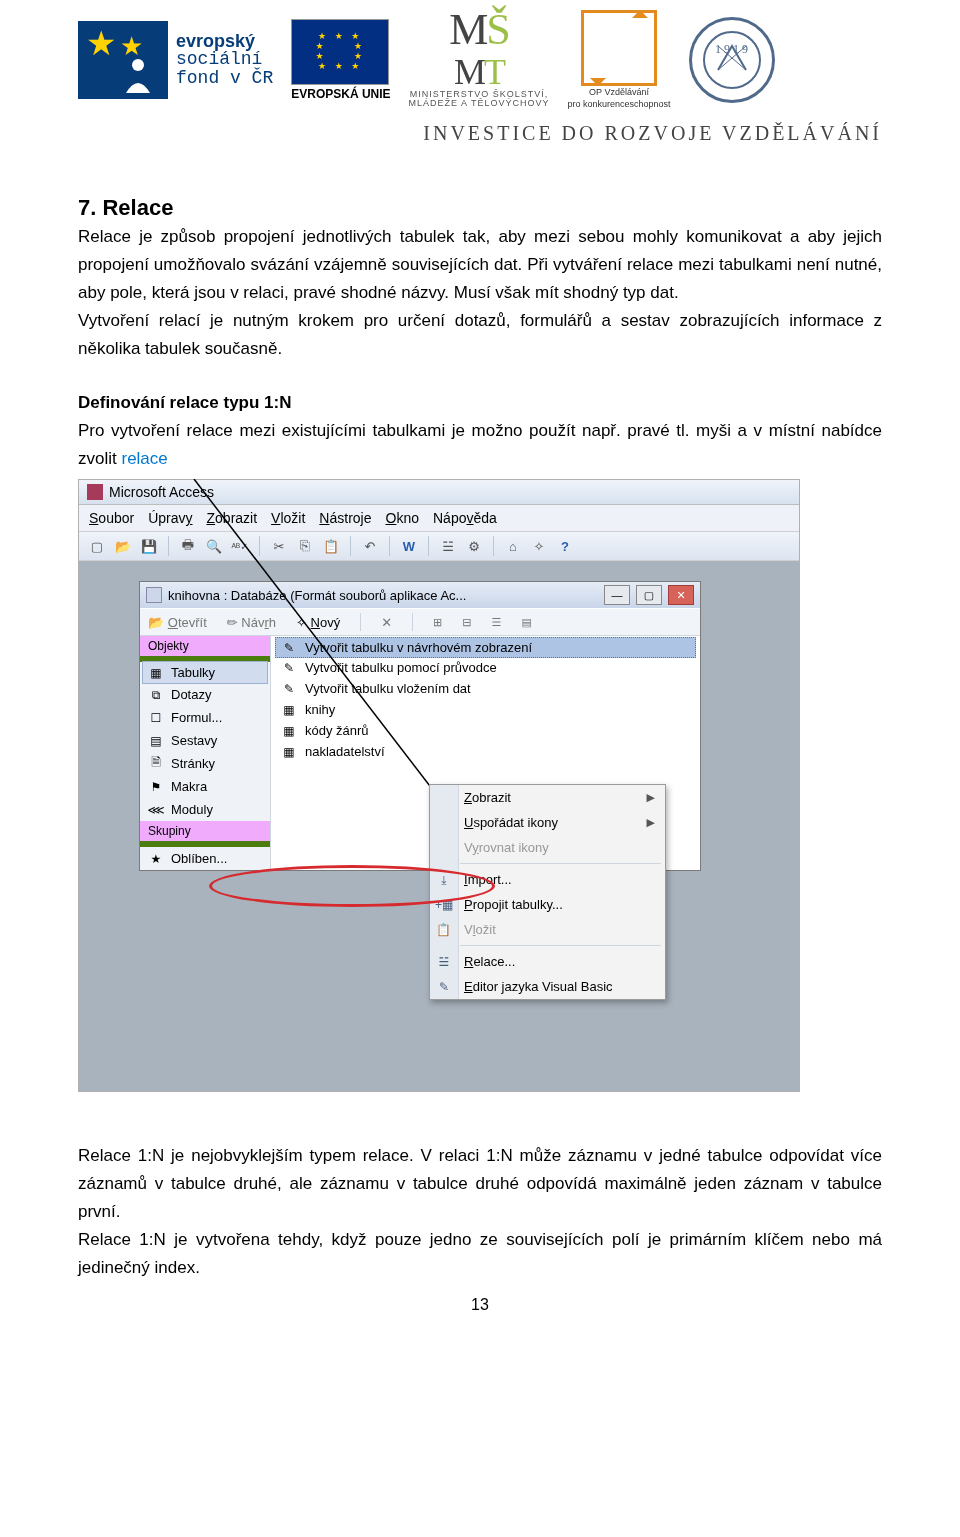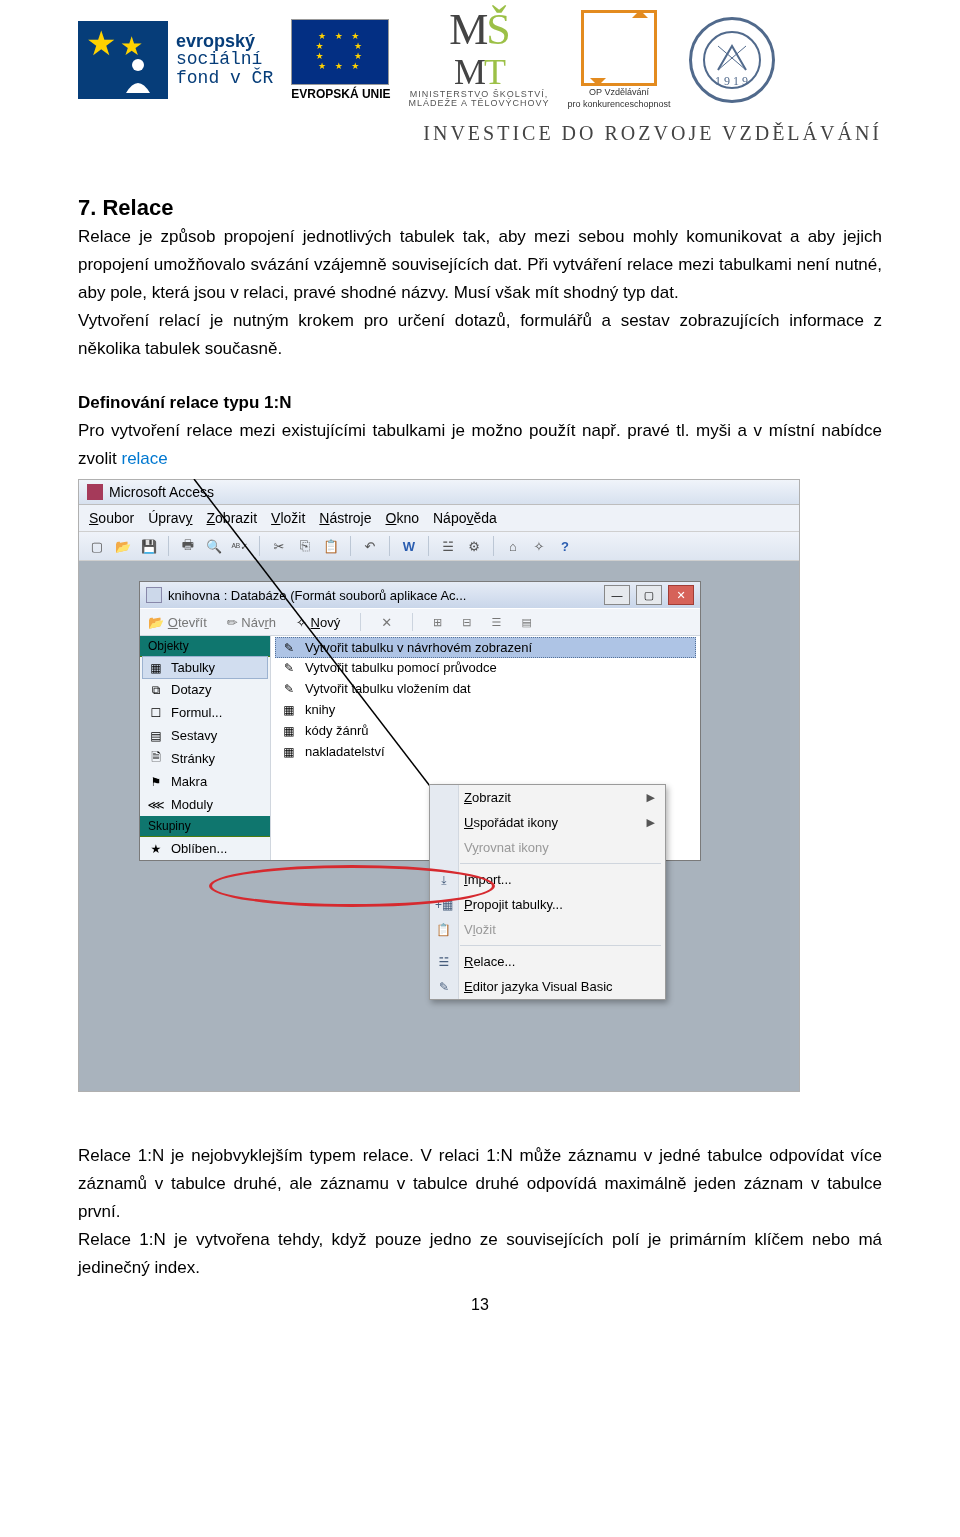--- a/index.html
+++ b/index.html
@@ -119,21 +119,21 @@
     color:#333;
     line-height:1.1;
     margin-top:2px;
   }
   .gear {
     width: 80px;
     height: 80px;
     border-radius: 50%;
     border: 3px solid #516a8c;
     display:flex;
-    align-items:center;
+    align-items:flex-start;
     justify-content:center;
     color:#516a8c;
     font-family: "Times New Roman", serif;
     font-size:12px;
     position:relative;
   }
   .gear svg { position:absolute; top:6px; left:6px; }
   .gear .yr { position:relative; }
   .invest {
     font-family: "Times New Roman", serif;
@@ -240,24 +240,24 @@
     display:flex;
     background:#fff;
   }
   .dbwin-side {
     width: 130px;
     background: #eff3f8;
     border-right: 1px solid #d0d6de;
     font-size: 13px;
   }
   .side-group-title {
-    background:#0f766e;
+    background:#f0abfc;
     padding: 3px 8px;
     font-size:12px;
-    border-bottom:1px solid #4d7c0f;
+    border-bottom:6px solid #4d7c0f;
   }
   .side-item {
     display:flex;
     align-items:center;
     gap:7px;
     padding: 4px 8px;
     cursor: default;
   }
   .side-item.sel {
     background:#d1ddef;

